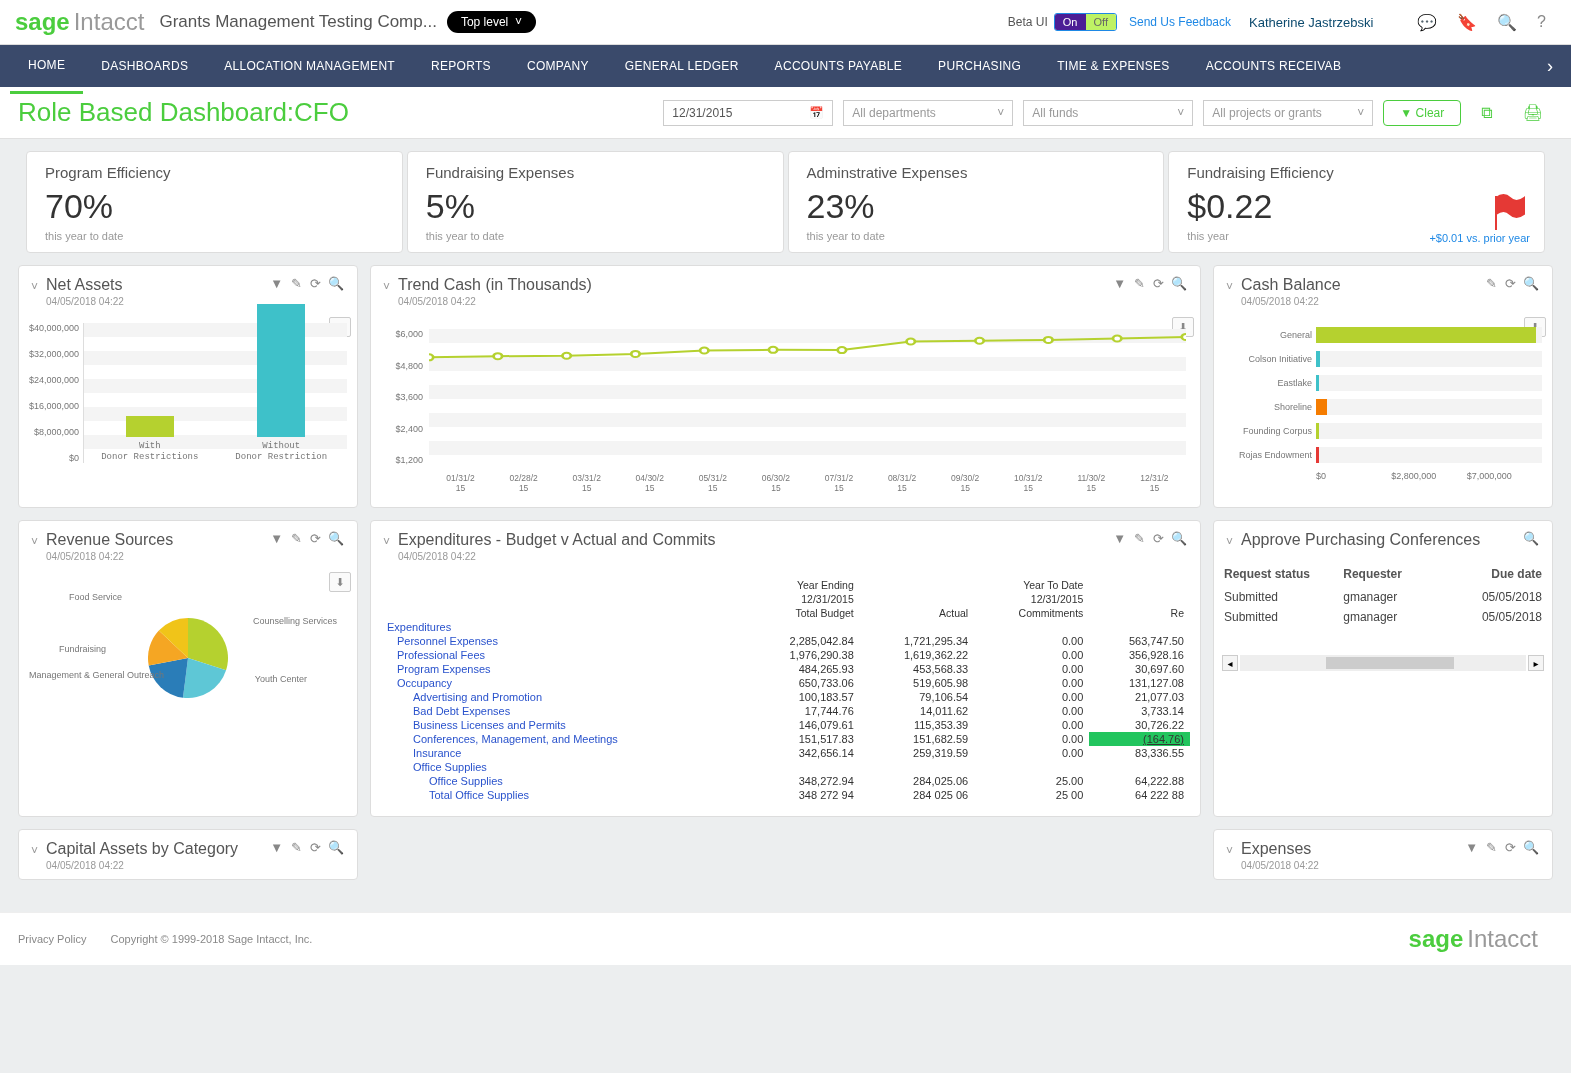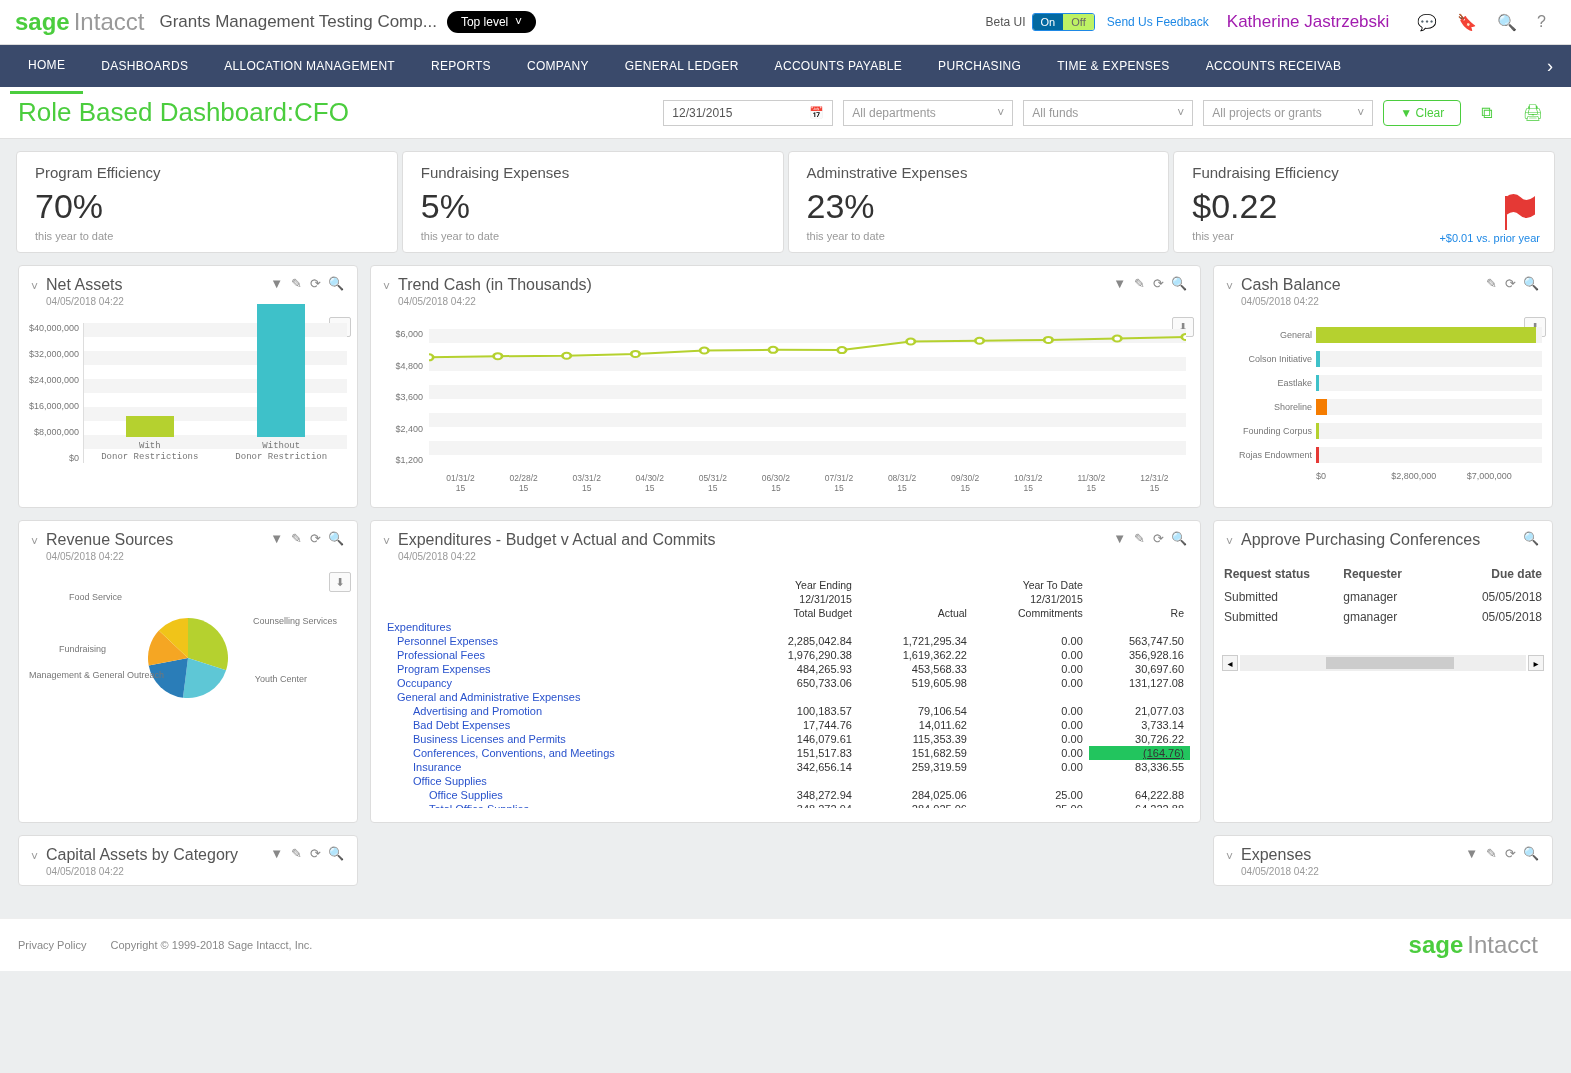--- a/index.html
+++ b/index.html
@@ -6,36 +6,36 @@
 body { font-family: Arial, Helvetica, sans-serif; font-size: 12px; background: #eceeef; width: 1571px; }
 .top-bar { background: #fff; height: 45px; display: flex; align-items: center; padding: 0 15px; border-bottom: 1px solid #ddd; }
 .logo-sage { color: #4bcd3e; font-weight: bold; font-size: 24px; margin-right: 4px; }
 .logo-intacct { color: #999; font-size: 24px; font-weight: 300; margin-right: 15px; }
 .company-name { color: #555; font-size: 17px; flex: 0 1 auto; }
 .top-level-btn { background: #000000; color: #fff; border: none; border-radius: 14px; padding: 4px 14px; margin-left: 10px; font-size: 12px; cursor: pointer; }
 .top-spacer { flex: 1; }
 .beta-ui { color: #555; font-size: 12px; margin-right: 6px; }
 .toggle { display: inline-flex; border: 1px solid #1e88e5; border-radius: 3px; overflow: hidden; margin-right: 12px; }
 .toggle span { padding: 2px 8px; font-size: 11px; }
-.toggle .on { background: #0369a1; color: #fff; }
+.toggle .on { background: #4c1d95; color: #fff; }
 .toggle .off { background: #bef264; color: #666; }
 .feedback-link { color: #1e88e5; font-size: 12px; margin-right: 18px; text-decoration: none; }
-.user-name { color: #a21caf; font-size: 17px; margin-right: 18px; }
+.user-name { color: #0c4a6e; font-size: 13px; margin-right: 34px; }
 .top-icon { color: #888; margin: 0 10px; font-size: 16px; cursor: pointer; }
 .nav-bar { background: #3a4a6b; height: 42px; display: flex; align-items: center; padding: 0 10px; color: #fff; }
 .nav-item { padding: 0 18px; font-size: 12px; cursor: pointer; letter-spacing: .3px; height: 56px; display:flex; align-items:center; }
 .nav-item.active { border-bottom: 3px solid #4bcd3e; }
 .nav-arrow { margin-left:auto; font-size:18px; cursor:pointer; padding:0 8px; }
 .title-row { background: #fff; padding: 10px 18px; display: flex; align-items: center; gap: 10px; border-bottom: 1px solid #e0e0e0; }
 .page-title { color: #4bcd3e; font-size: 26px; font-weight: 400; }
 .filter-in { border:1px solid #ccc; padding:5px 8px; font-size:12px; color:#555; background:#fff; }
 .filter-sel { border:1px solid #ccc; padding:5px 8px; font-size:12px; color:#999; background:#fff; width:170px; display:inline-flex; justify-content:space-between; align-items:center; }
 .clear-btn { border:1px solid #4bcd3e; color:#4bcd3e; background:#fff; padding:5px 16px; border-radius:4px; font-size:12px; cursor:pointer; }
 .title-right { margin-left:auto; display:flex; align-items:center; gap:10px; }
-.kpi-row { display:flex; gap:4px; padding:12px 16px; }
+.kpi-row { display:flex; gap:4px; padding:12px 26px; }
 .kpi { flex:1; background:#fff; border:1px solid #ddd; border-radius:4px; padding:12px 18px 10px; position:relative; }
 .kpi-title { color:#555; font-size:15px; }
 .kpi-value { color:#333; font-size:34px; font-weight:400; margin-top:6px; }
 .kpi-sub { color:#999; font-size:11px; margin-top:4px; }
 .kpi-trend { color:#1e88e5; font-size:11px; position:absolute; bottom:8px; right:14px; }
 .flag { position:absolute; top:40px; right:14px; width:40px; height:30px; }
 .flag svg { width:40px; height:40px; }
 .dashboard-grid { display:grid; grid-template-columns: 340px 1fr 340px; gap:12px; padding:0 18px 18px; }
 .panel { background:#fff; border:1px solid #ddd; border-radius:4px; }
 .panel-head { display:flex; align-items:flex-start; padding:10px 12px 8px; }
@@ -430,23 +430,20 @@
                 <td>30,697.60</td>
               </tr>
               <tr>
                 <td class="lbl lnk" style="padding-left:16px">Occupancy</td>
                 <td>650,733.06</td>
                 <td>519,605.98</td>
                 <td>0.00</td>
                 <td>131,127.08</td>
               </tr>
               <tr>
-                <td class="lbl grp" style="padding-left:16px" colspan="5">General and Administrative Expenses</td>
-              </tr>
-              <tr>
                 <td class="lbl lnk" style="padding-left:32px">Advertising and Promotion</td>
                 <td>100,183.57</td>
                 <td>79,106.54</td>
                 <td>0.00</td>
                 <td>21,077.03</td>
               </tr>
               <tr>
                 <td class="lbl lnk" style="padding-left:32px">Bad Debt Expenses</td>
                 <td>17,744.76</td>
                 <td>14,011.62</td>
@@ -454,21 +451,21 @@
                 <td>3,733.14</td>
               </tr>
               <tr>
                 <td class="lbl lnk" style="padding-left:32px">Business Licenses and Permits</td>
                 <td>146,079.61</td>
                 <td>115,353.39</td>
                 <td>0.00</td>
                 <td>30,726.22</td>
               </tr>
               <tr>
-                <td class="lbl lnk" style="padding-left:32px">Conferences, Conventions, and Meetings</td>
+                <td class="lbl lnk" style="padding-left:32px">Conferences, Management, and Meetings</td>
                 <td>151,517.83</td>
                 <td>151,682.59</td>
                 <td>0.00</td>
                 <td class="neg">(164.76)</td>
               </tr>
               <tr>
                 <td class="lbl lnk" style="padding-left:32px">Insurance</td>
                 <td>342,656.14</td>
                 <td>259,319.59</td>
                 <td>0.00</td>

